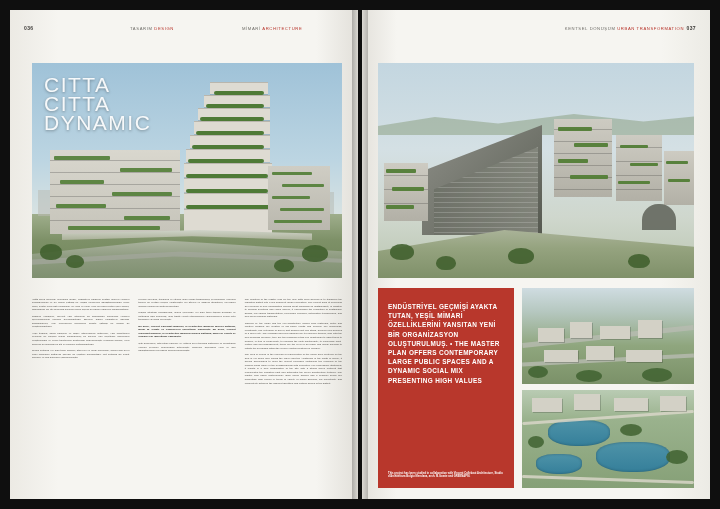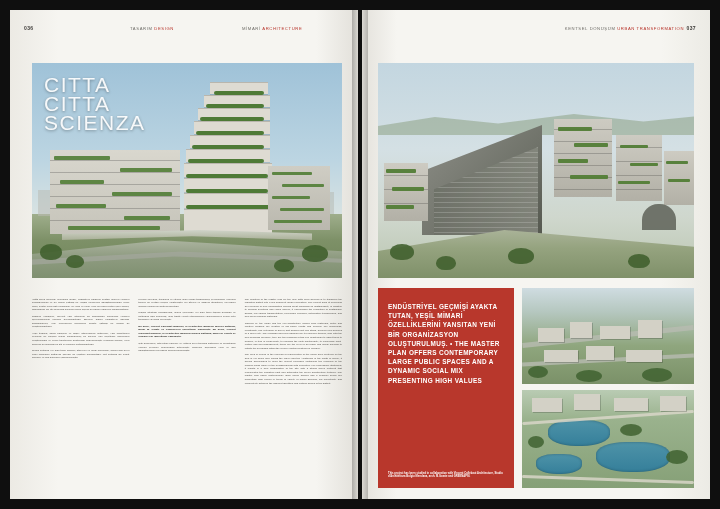--- a/index.html
+++ b/index.html
@@ -436,21 +436,21 @@
       <div class="road"></div>
 
       <div class="treeclump" style="left:8px;bottom:18px;width:22px;height:16px;"></div>
       <div class="treeclump" style="left:34px;bottom:10px;width:18px;height:13px;"></div>
       <div class="treeclump" style="right:14px;bottom:16px;width:26px;height:17px;"></div>
       <div class="treeclump" style="right:48px;bottom:6px;width:20px;height:13px;"></div>
 
       <div class="hero-title">
         <div>CITTA</div>
         <div>CITTA</div>
-        <div>SCIENZA</div>
+        <div>DYNAMIC</div>
       </div>
     </div>
 
     <div class="cols-left">
       <div class="col">
         <p class="ptext">"Citta Della Scienza" projesinin amacı, endüstriyel bölgenin kentsel dokuya yeniden kazandırılması ve bu alanın çağdaş bir yaşam merkezine dönüştürülmesidir. Proje alanı, kentin kuzeybatı kesiminde yer alan ve uzun yıllar boyunca üretim işlevi gören, günümüzde ise atıl durumda bulunan büyük ölçekli bir sanayi parselini kapsamaktadır.</p>
         <p class="ptext">Tasarım yaklaşımı, mevcut yapı stokunun bir bölümünün korunarak yeniden işlevlendirilmesi ilkesine dayanmaktadır. Böylece alanın endüstriyel hafızası sürdürülürken, yeni eklemlenen hacimlerle birlikte çağdaş bir mimari dil oluşturulmaktadır.</p>
         <p class="ptext">Yeşil teraslar, asma bahçeler ve düşey bitkilendirme sistemleri, yapı kabuğunun ayrılmaz bir parçası olarak kurgulanmış; bu sayede yapı ölçeğinde mikroklima oluşturulması ve enerji tüketiminin azaltılması hedeflenmiştir. Kamusal alanlar, yaya öncelikli bir sirkülasyon ağı ile birbirine bağlanmaktadır.</p>
         <p class="ptext">Zemin kotunda yer alan ticari birimler, atölyeler ve sergi mekânları, alanın gün boyu canlı kalmasını sağlayan işlevsel bir çeşitlilik sunmaktadır. Üst kotlarda ise konut birimleri ve ofis hacimleri çözümlenmiştir.</p>
       </div>

